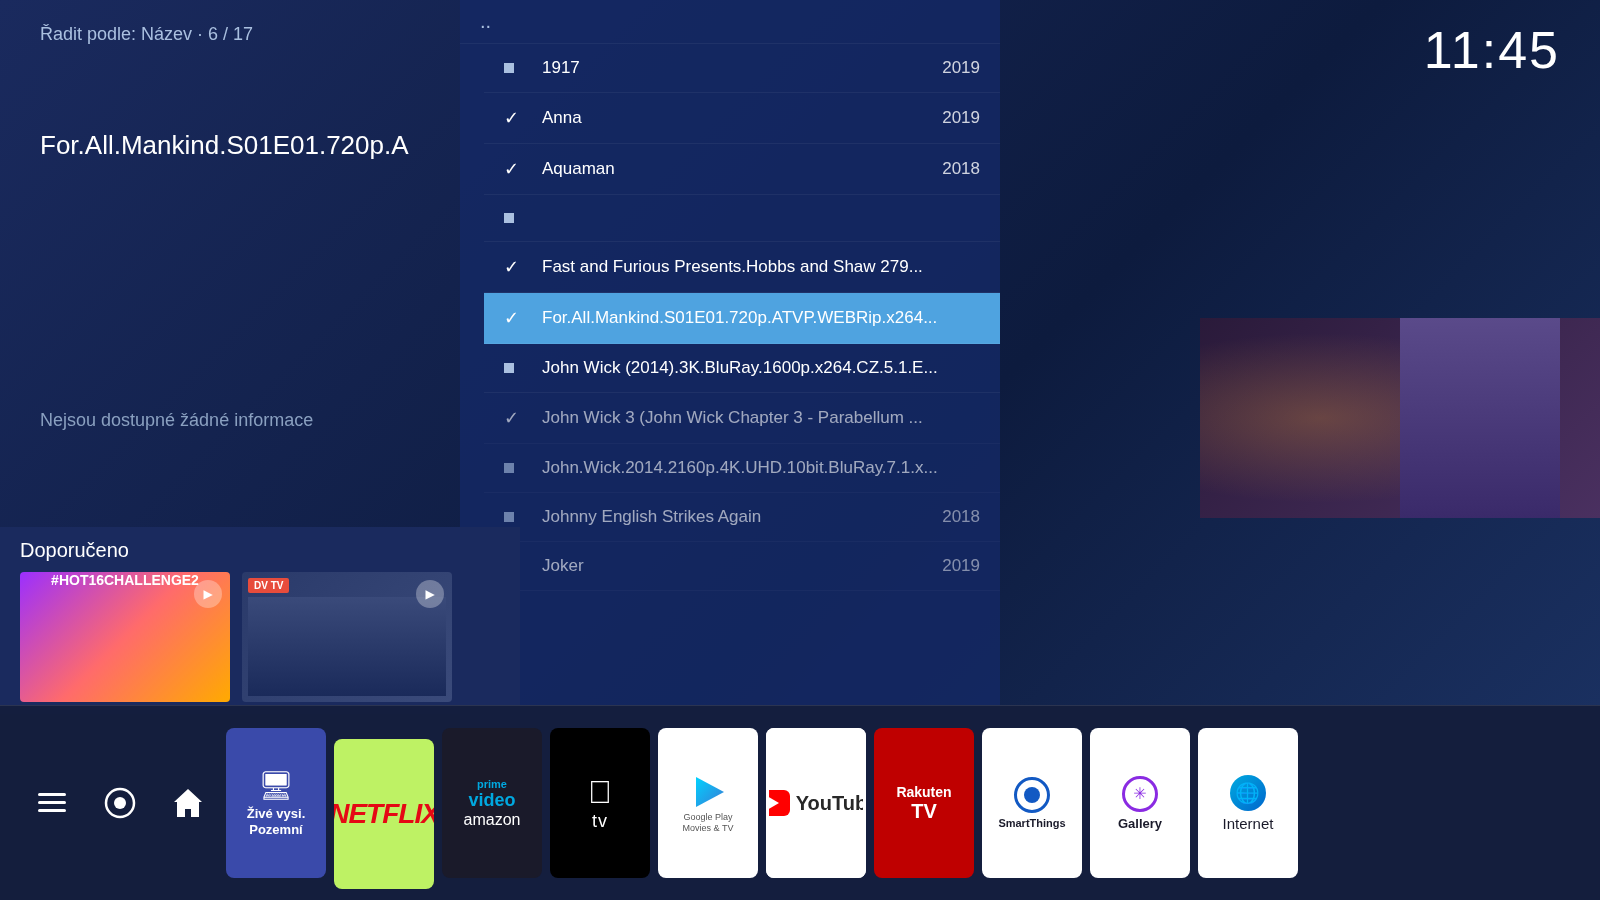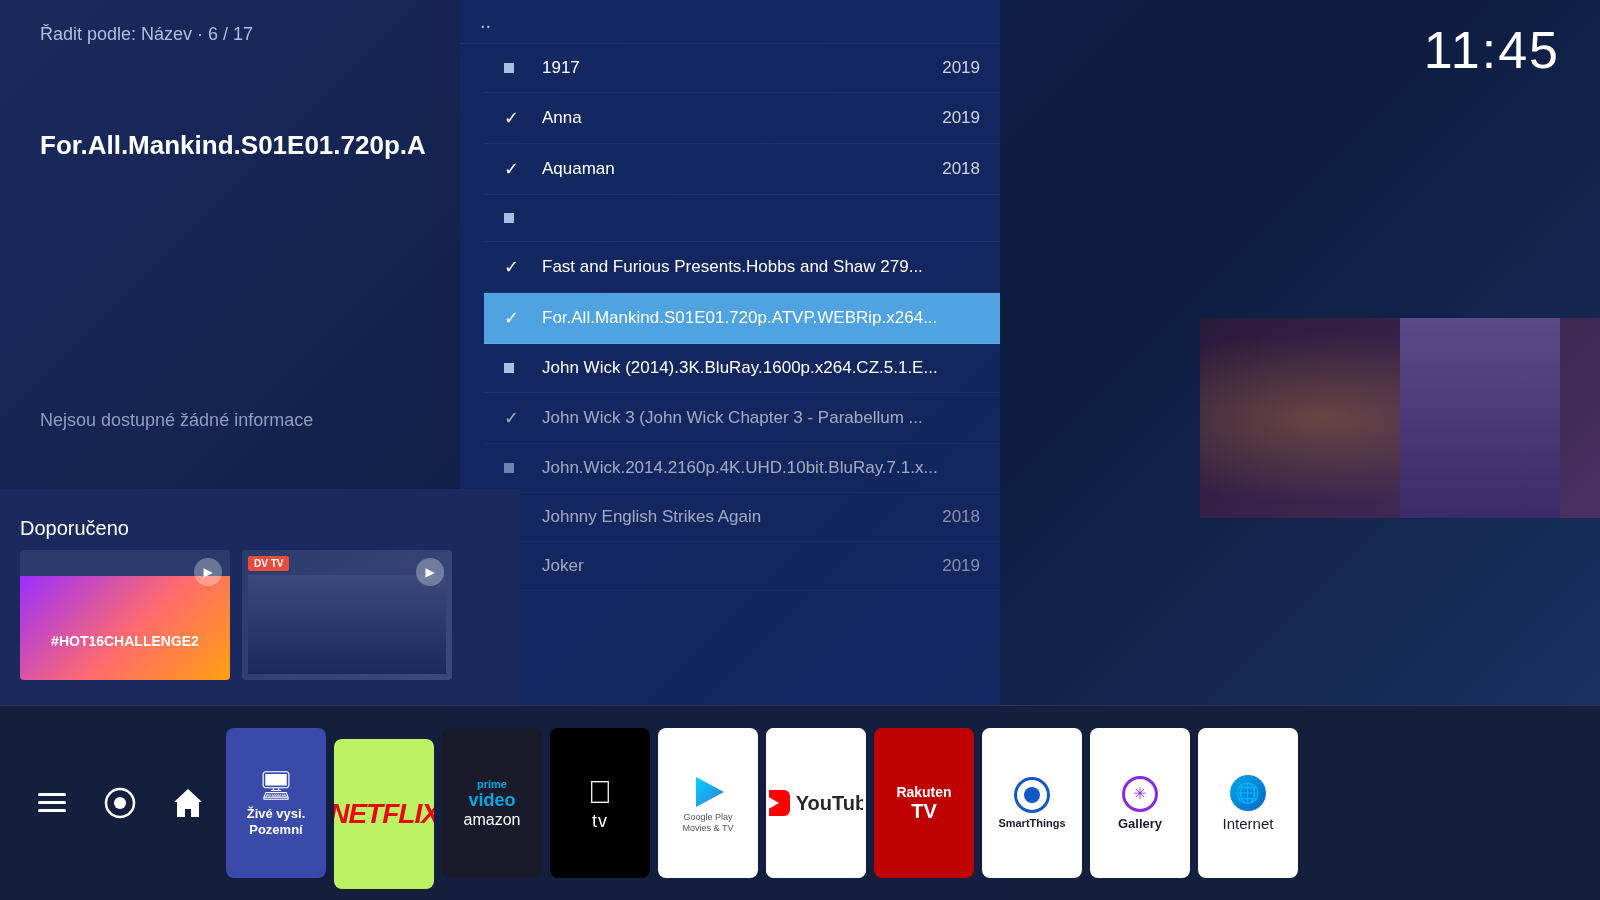--- a/index.html
+++ b/index.html
@@ -49,41 +49,41 @@
       font-weight: 300;
       color: #fff;
       letter-spacing: 2px;
     }
 
     .movie-title {
       position: absolute;
       top: 130px;
       left: 40px;
       font-size: 26px;
-      font-weight: bold;
+      font-weight: normal;
       color: #fff;
       max-width: 380px;
     }
 
     .no-info {
       position: absolute;
       top: 410px;
       left: 40px;
       font-size: 18px;
       color: #8aa0c0;
     }
 
     
     .recommended-section {
       position: absolute;
-      bottom: 192px;
+      bottom: 186px;
       left: 0;
       width: 520px;
       background: #1a2a5e;
-      padding: 28px 20px;
+      padding: 12px 20px;
     }
     .recommended-label {
       font-size: 20px;
       color: #fff;
       margin-bottom: 10px;
     }
     .recommended-items {
       display: flex;
       gap: 12px;
     }
@@ -93,27 +93,26 @@
       position: relative;
       border-radius: 4px;
       overflow: hidden;
       background: #2a3a6a;
     }
     .rec-thumb-1 {
       width: 100%;
       height: 100%;
       background: linear-gradient(135deg, #9b2fff 0%, #ff6b6b 50%, #ffaa00 100%);
       display: flex;
-      align-items: center;
+      align-items: flex-start;
       justify-content: center;
       font-size: 14px;
       font-weight: bold;
       color: #fff;
       text-align: center;
-      margin-top: 26px;
     }
     .rec-thumb-2 {
       width: 100%;
       height: 100%;
       background: linear-gradient(135deg, #2a3a6a 0%, #3a4a7a 100%);
       display: flex;
       flex-direction: column;
       align-items: flex-start;
       justify-content: flex-start;
       padding: 6px;

